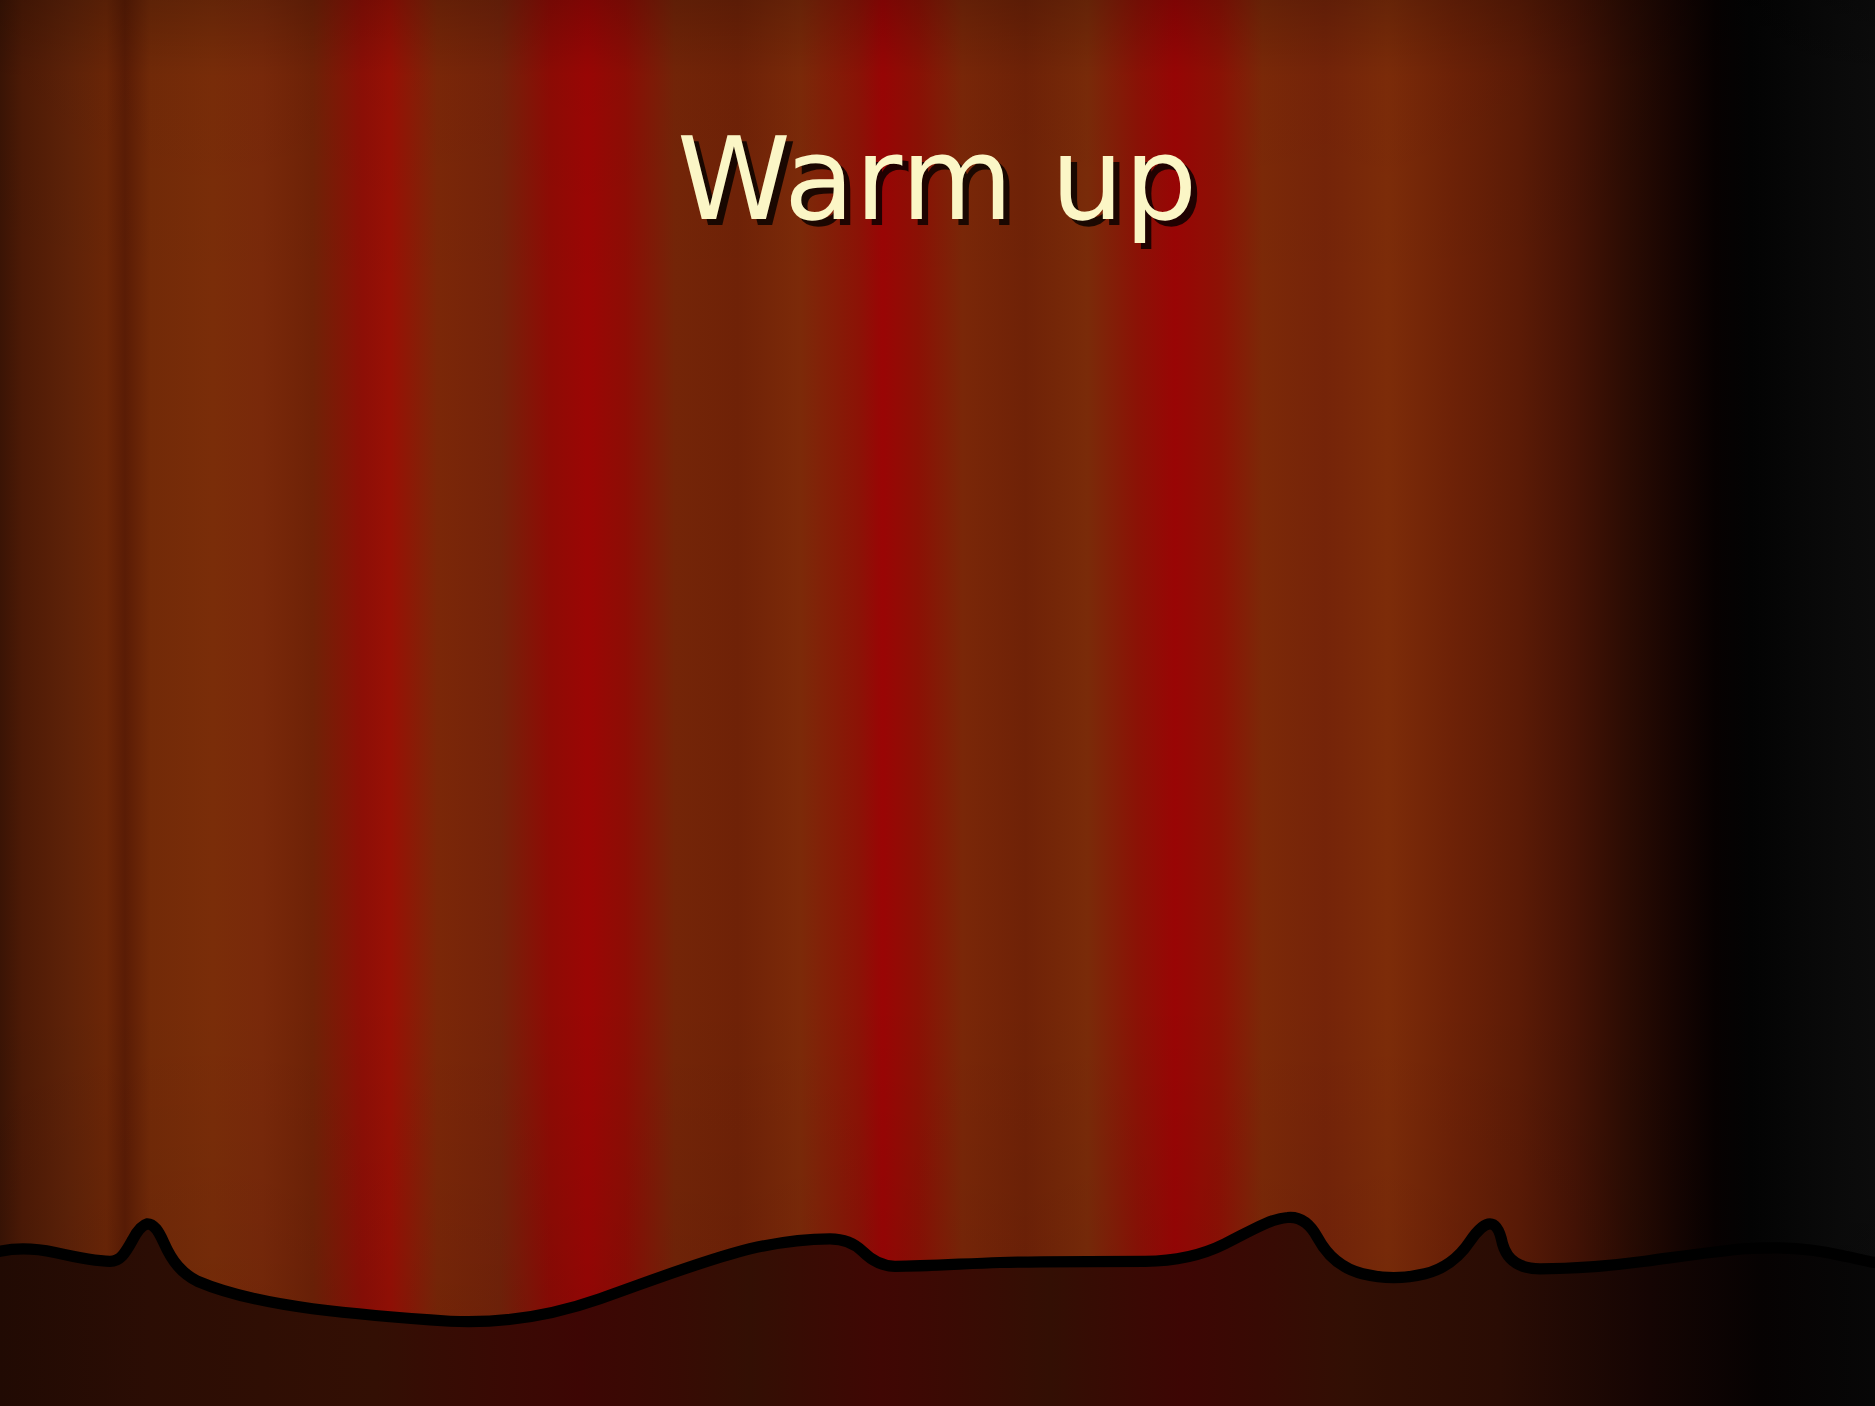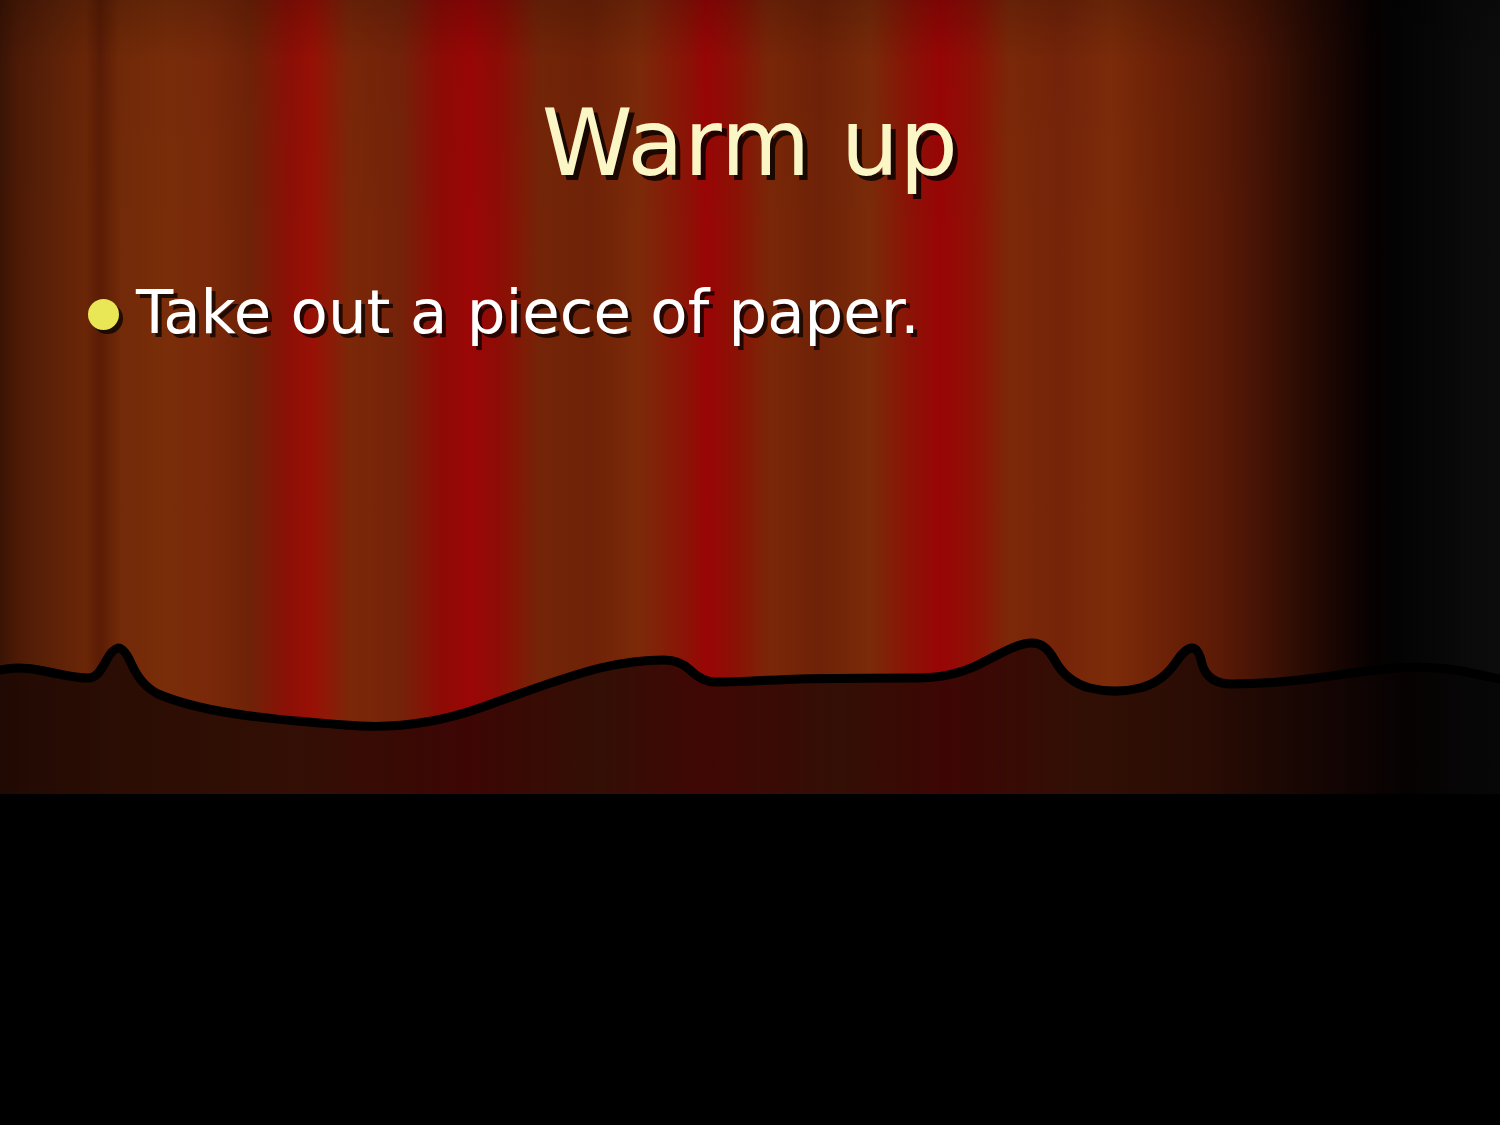--- a/index.html
+++ b/index.html
@@ -3,21 +3,21 @@
 <meta charset="utf-8">
 <style>
   html, body {
     margin: 0;
     padding: 0;
     background: #000;
   }
   #slide {
     position: relative;
     width: 1500px;
-    height: 794px;
+    height: 1125px;
     overflow: hidden;
     font-family: "DejaVu Sans", sans-serif;
     background: #000;
   }
 
   
   .bg-base {
     position: absolute;
     inset: 0;
     background:
@@ -188,21 +188,17 @@
              C1156,50 1168,40 1176,28 C1182,19 1188,14 1192,14
              C1197,14 1200,20 1202,30 C1206,44 1216,50 1232,50
              C1256,50 1286,48 1316,44 C1346,40 1372,36 1396,34
              C1424,32 1452,34 1476,40 C1486,42 1494,44 1500,45" fill="none" stroke="#000000" stroke-width="9" stroke-linejoin="round" stroke-linecap="round"></path>
   </svg>
 
   <div class="title">Warm up</div>
 
   <div class="body">
 
-    <div class="bullet-row">
-      <span class="bullet-dot"></span>
-      <span class="bullet-text">Take out a piece of paper.</span>
-    </div>
 
 
   </div>
 
 </div>
 
 </body></html>

